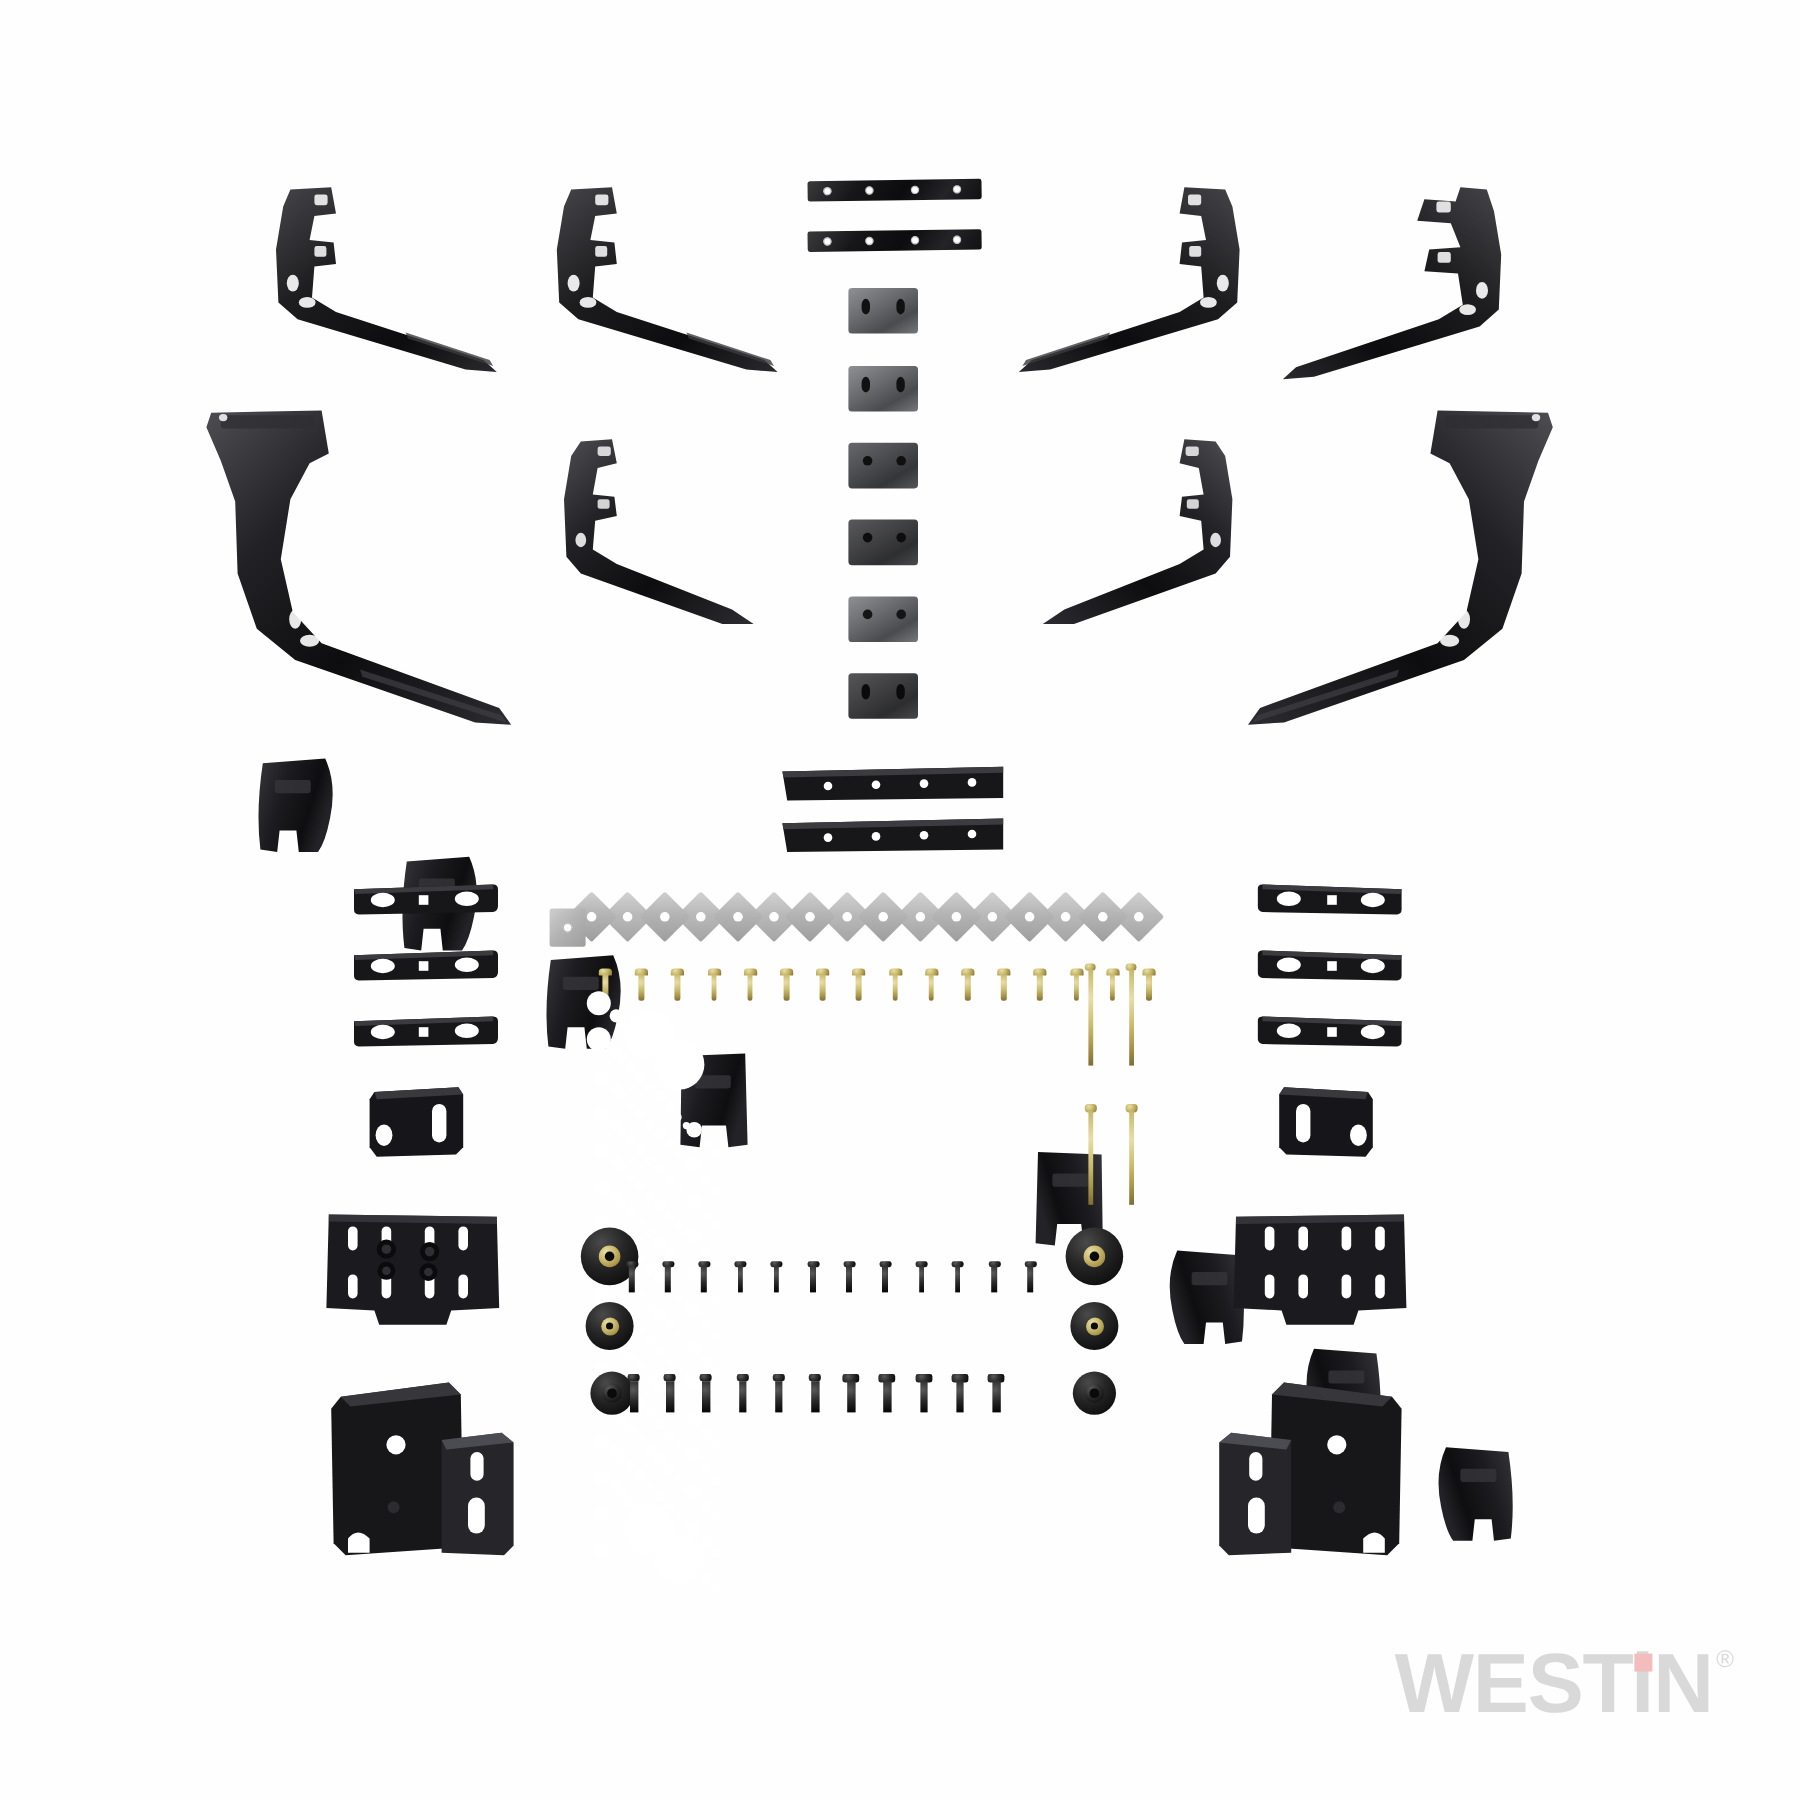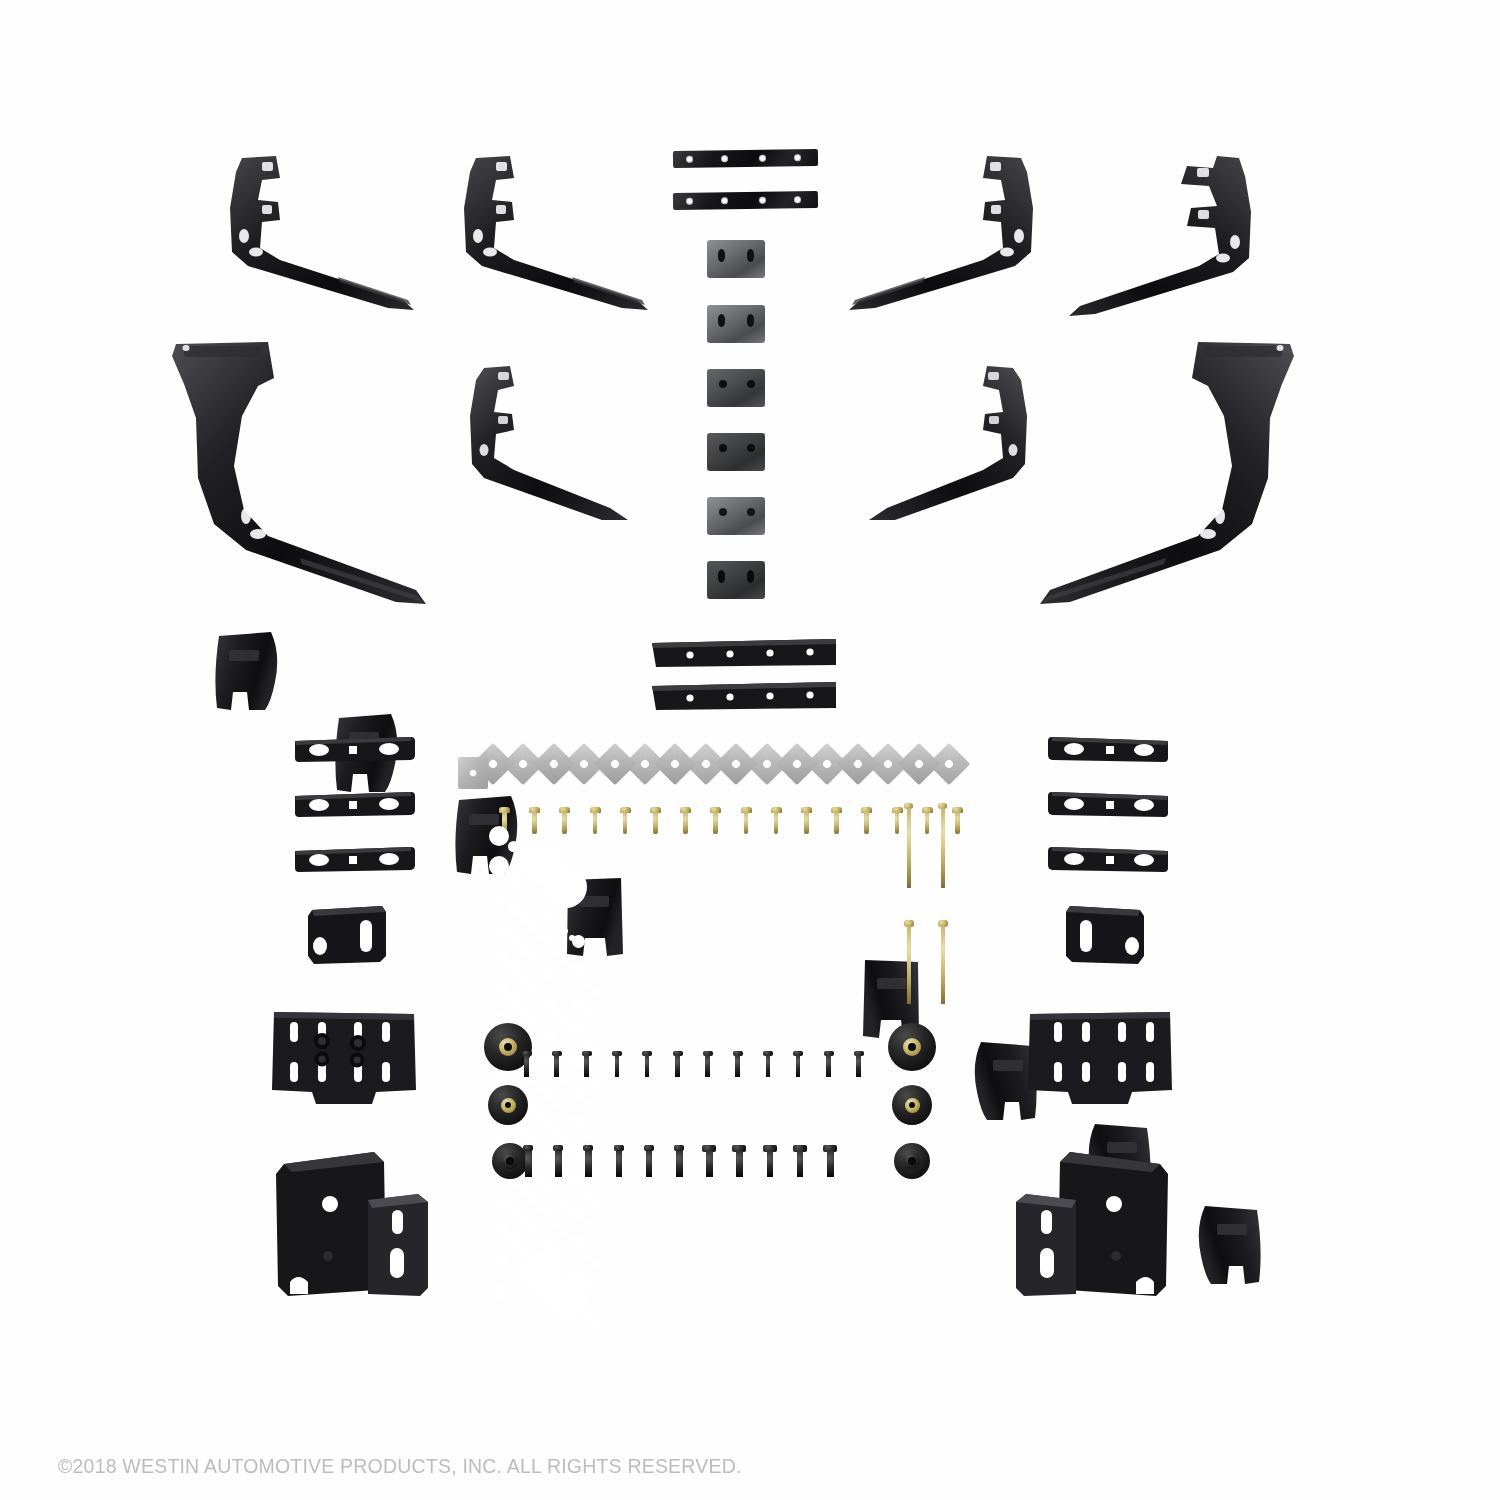--- a/index.html
+++ b/index.html
@@ -1111,16 +1111,21 @@
       <div class="abs blackmetal" style="left: 340.8px; top: 400px; width: 14px; height: 7px;;border-radius:2px;"></div>
       <div class="abs blackmetal" style="left: 344.8px; top: 406px; width: 6.5px; height: 26px;"></div>
       <div class="abs blackmetal" style="left: 371px; top: 400px; width: 14px; height: 7px;;border-radius:2px;"></div>
       <div class="abs blackmetal" style="left: 375px; top: 406px; width: 6.5px; height: 26px;"></div>
     </div>
 
   <div class="abs gray-plate" style="left:458px;top:757px;width:30px;height:32px;border-radius:2px;">
     <span class="hole" style="left:11px;top:12px;width:8px;height:8px;"></span>
   </div>
 
-  <div class="abs" id="copyright">©2018 WESTIN AUTOMOTIVE PRODUCTS, INC. ALL RIGHTS RESERVED.</div>
-
+
+  <div class="abs" id="logo">
+    <div class="wm">
+      <span>WEST</span><span style="position:relative;"><span>i</span><span class="dot-i" style="left:3px;top:14px;"></span></span><span>N</span>
+    </div>
+    <div class="reg">®</div>
+  </div>
 
 </div>
 
 </body></html>

